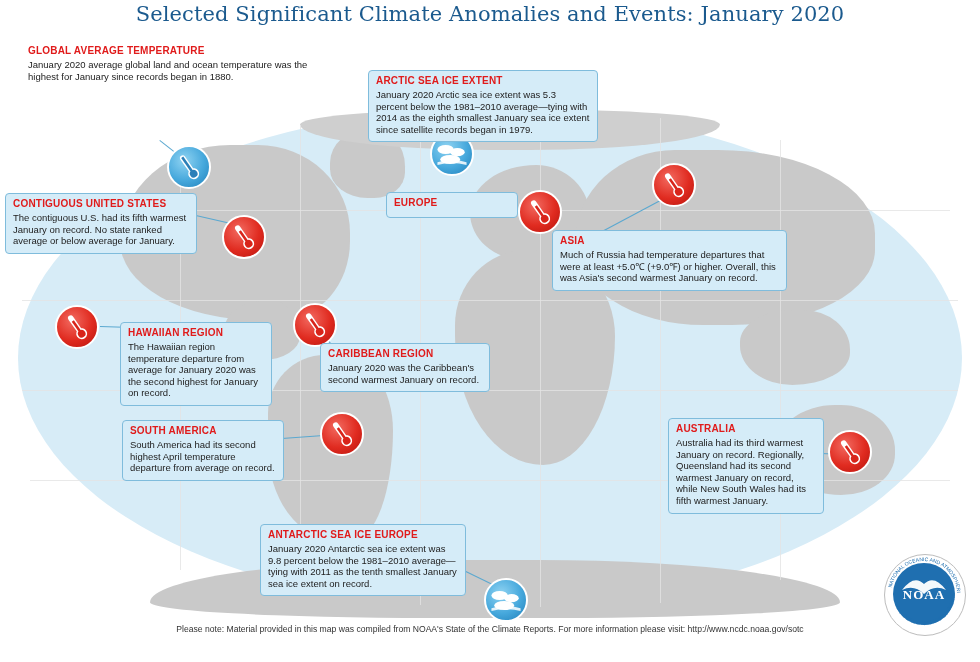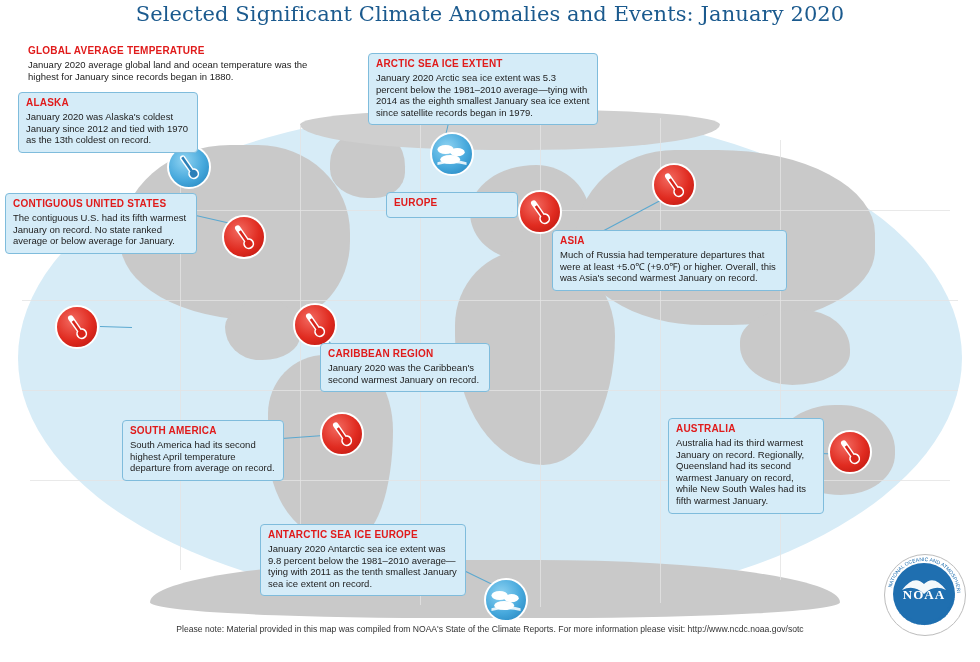--- a/index.html
+++ b/index.html
@@ -328,44 +328,44 @@
       <ellipse cx="20" cy="28" rx="11" ry="5" fill="#ffffff"></ellipse>
       <path d="M6 31 Q22 26 38 31 L38 34 Q22 30 6 34 Z" fill="#ffffff" opacity="0.85"></path>
     </svg>
   </div>
 
   <div class="callout nobox" style="left:28px; top:45px; width:290px;">
     <div class="hd">GLOBAL AVERAGE TEMPERATURE</div>
     <div class="bd">January 2020 average global land and ocean temperature was the highest for January since records began in 1880.</div>
   </div>
 
-  <div class="callout" style="left:368px; top:53px; width:230px;">
+  <div class="callout" style="left:368px; top:70px; width:230px;">
     <div class="hd">ARCTIC SEA ICE EXTENT</div>
     <div class="bd">January 2020 Arctic sea ice extent was 5.3 percent below the 1981–2010 average—tying with 2014 as the eighth smallest January sea ice extent since satellite records began in 1979.</div>
   </div>
 
-  <div class="callout" style="left:18px; top:92px; width:180px;">
-    <div class="hd">ALASKA</div>
-    <div class="bd">January 2020 was Alaska's coldest January since 2012 and tied with 1970 as the 13th coldest on record.</div>
-  </div>
 
   <div class="callout" style="left:5px; top:193px; width:192px;">
     <div class="hd">CONTIGUOUS UNITED STATES</div>
     <div class="bd">The contiguous U.S. had its fifth warmest January on record. No state ranked average or below average for January.</div>
   </div>
 
   <div class="callout" style="left:386px; top:192px; width:132px;">
     <div class="hd">EUROPE</div>
   </div>
 
   <div class="callout" style="left:552px; top:230px; width:235px;">
     <div class="hd">ASIA</div>
     <div class="bd">Much of Russia had temperature departures that were at least +5.0℃ (+9.0℉) or higher. Overall, this was Asia's second warmest January on record.</div>
   </div>
 
+  <div class="callout" style="left:120px; top:322px; width:152px;">
+    <div class="hd">HAWAIIAN REGION</div>
+    <div class="bd">The Hawaiian region temperature departure from average for January 2020 was the second highest for January on record.</div>
+  </div>
 
   <div class="callout" style="left:320px; top:343px; width:170px;">
     <div class="hd">CARIBBEAN REGION</div>
     <div class="bd">January 2020 was the Caribbean's second warmest January on record.</div>
   </div>
 
   <div class="callout" style="left:122px; top:420px; width:162px;">
     <div class="hd">SOUTH AMERICA</div>
     <div class="bd">South America had its second highest April temperature departure from average on record.</div>
   </div>

